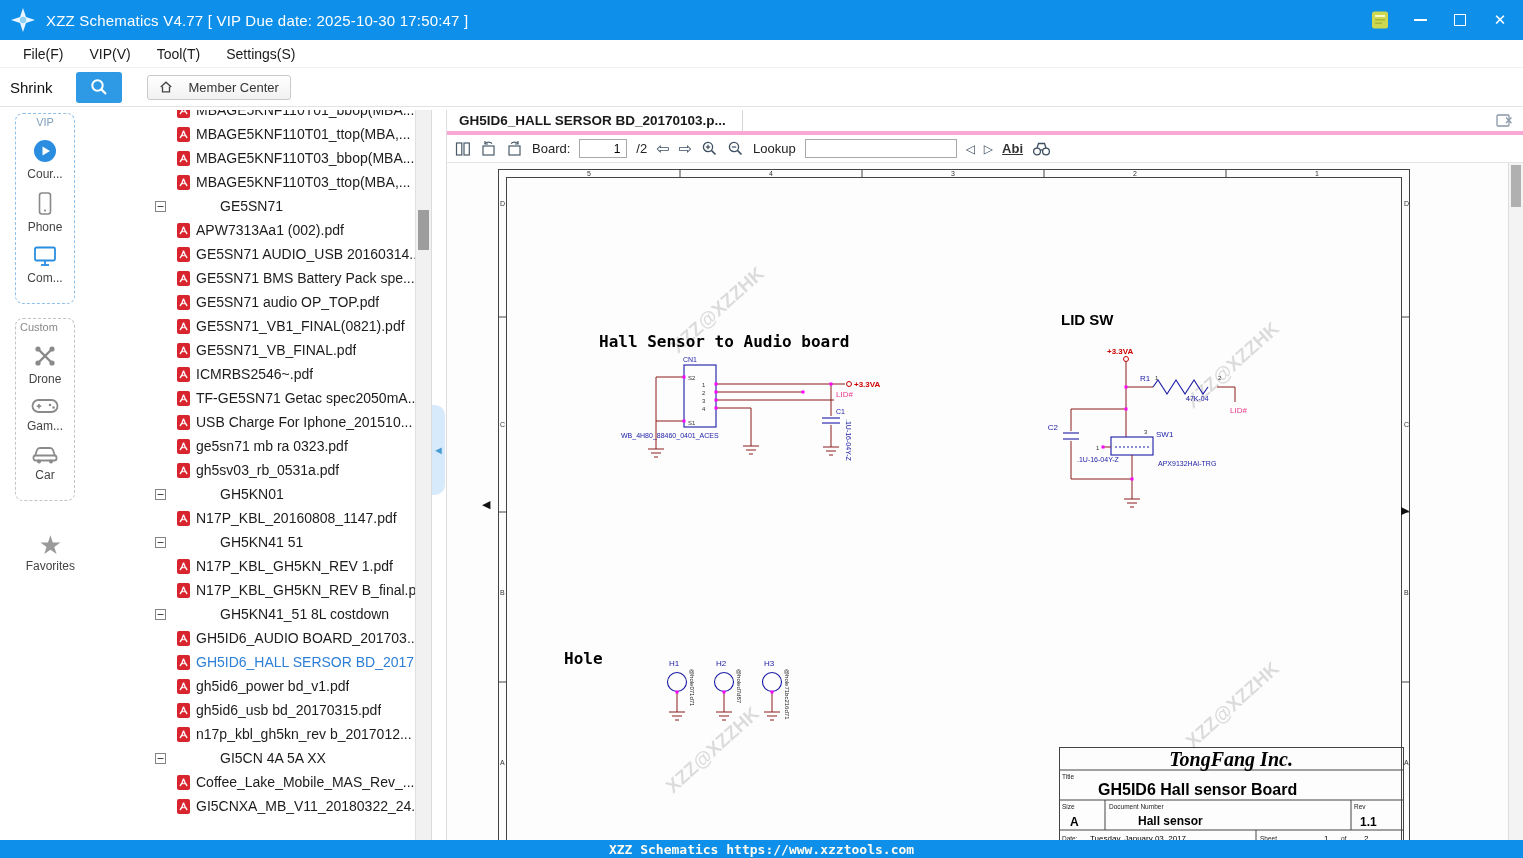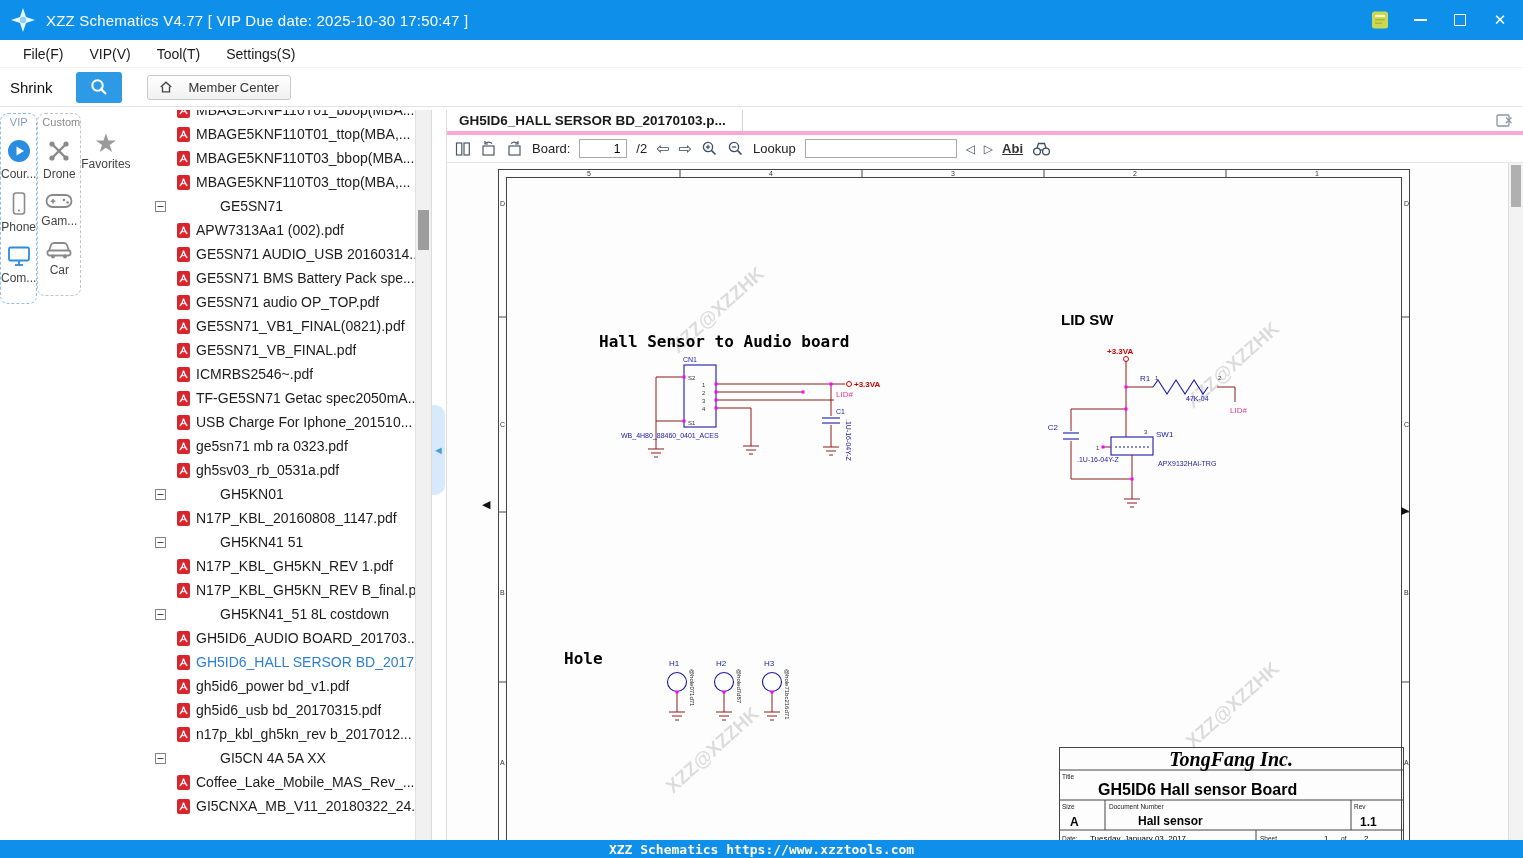--- a/index.html
+++ b/index.html
@@ -26,21 +26,21 @@
   .search-input { width:100%; height:100%; border:1px solid #bcbcbc; border-radius:3px; padding:0 24px 0 9px; font-size:13px; color:#333; font-family:"Liberation Sans",sans-serif; }
   .search-input::placeholder { color:#aaa; }
   .search-caret { position:absolute; right:7px; top:6px; color:#999; font-size:12px; }
   .search-btn { width:46px; height:31px; margin-left:9px; background:#2e9ae6; border:none; border-radius:3px; display:flex; align-items:center; justify-content:center; }
   .member-btn { margin-left:25px; height:25px; display:flex; align-items:center; gap:16px; border:1px solid #c9c9c9; border-radius:3px; background:linear-gradient(#ffffff,#f1f1f1); padding:0 11px; font-size:13px; color:#333; }
 
   
   .main { position:absolute; top:110px; left:0; right:0; bottom:18px; display:flex; }
 
   
-  .nav-rail { width:75px; flex:0 0 auto; padding-top:3px; display:flex; flex-direction:row; align-items:flex-start; }
+  .nav-rail { width:75px; flex:0 0 auto; padding-top:3px; display:flex; flex-direction:column; align-items:flex-end; }
   .rail-group { width:60px; border:1.5px dashed #8fc0ea; border-radius:8px; padding:2px 0 8px; margin-bottom:14px; text-align:center; }
   .rail-group.custom { border-color:#c3c3c3; }
   .rail-legend { font-size:11px; color:#7f9dbd; margin-bottom:4px; }
   .rail-group.custom .rail-legend { color:#8a8a8a; text-align:left; padding-left:4px; }
   .rail-item { display:flex; flex-direction:column; align-items:center; gap:3px; margin:10px 0; }
   .rail-item .lbl { font-size:12px; color:#444; white-space:nowrap; }
   .rail-star { font-size:26px; color:#9a9a9a; line-height:24px; }
   .rail-fav { margin-top:18px; display:flex; flex-direction:column; align-items:center; gap:2px; }
 
   

